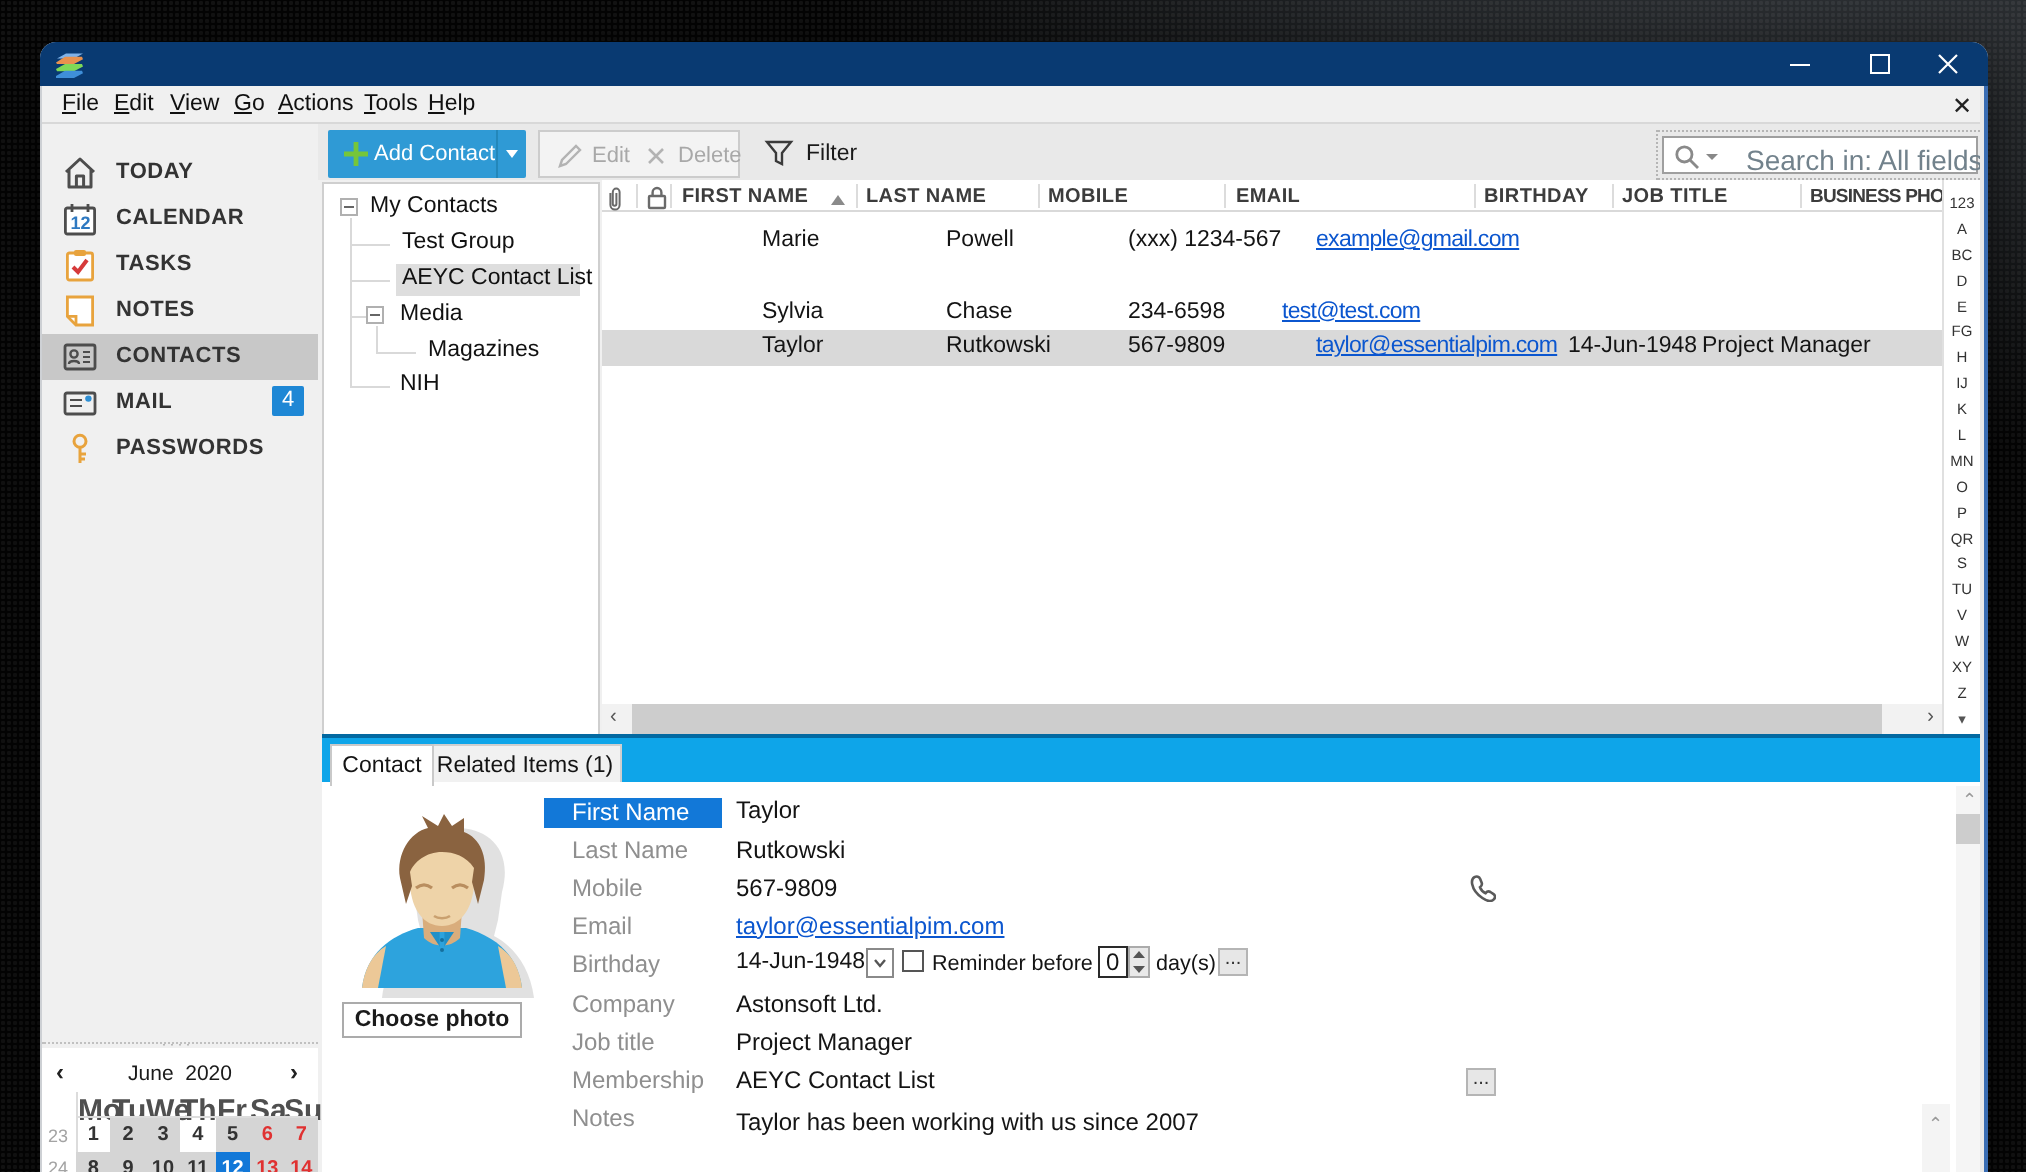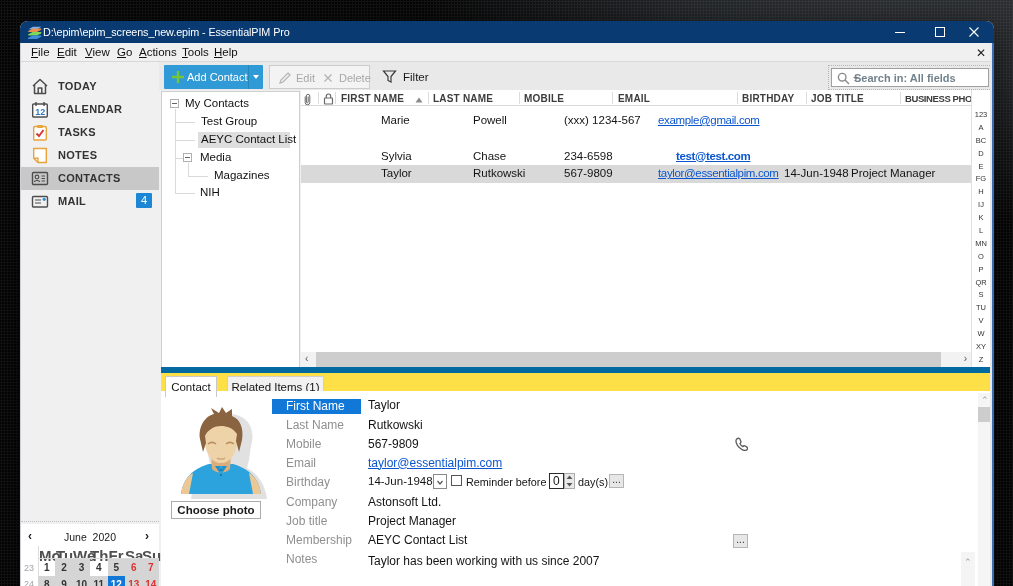--- a/index.html
+++ b/index.html
@@ -40,21 +40,21 @@
 #addbtn { position:absolute; left:144px; top:44px; width:99px; height:24px; background:#2f9ad5; border-radius:1px; }
 
 #addbtn .t { position:absolute; left:23px; top:6px; color:#fff; font-size:11px; }
 #addbtn .dd { position:absolute; right:0; top:0; width:15px; height:24px; border-left:1px solid #2387ba; }
 #addbtn .dd:after { content:""; position:absolute; left:4px; top:10px; border:3.5px solid transparent; border-top:4px solid #fff; }
 #editgrp { position:absolute; left:249px; top:44px; width:101px; height:24px; background:#f3f3f3; border:1px solid #cccccc; }
 #editgrp .lbl { color:#a8a8a8; font-size:11px; position:absolute; top:6px; }
 #filter { position:absolute; left:362px; top:44px; }
 #filter .lbl { color:#1a1a1a; font-size:11.5px; position:absolute; left:21px; top:6px; }
 #search { position:absolute; left:811px; top:47px; width:158px; height:19px; background:#fff; border:1px solid #9f9f9f; outline:1px dotted #b5b5b5; outline-offset:2px; }
-#search .st { position:absolute; left:22px; top:3px; font-size:11px; color:#72828c; white-space:nowrap;font-weight:bold; }
+#search .st { position:absolute; left:41px; top:3px; font-size:14px; color:#72828c; white-space:nowrap; }
 #search .caret:after { content:""; position:absolute; left:21px; top:8px; border:3px solid transparent; border-top:3.5px solid #888; }
 
 #sidebar { position:absolute; left:0; top:41px; width:139px; height:457px; background:#f0f0f0; }
 .nav { position:absolute; left:1px; width:138px; height:23px; }
 .nav.sel { background:#c8c8c8; }
 .nav .ic { position:absolute; left:10px; top:3px; }
 .nav .lb { position:absolute; left:37px; top:5px; font-size:11px; font-weight:bold; color:#333; letter-spacing:.3px; }
 #mailbadge { position:absolute; left:115px; top:3px; width:16px; height:15px; background:#1e87d5; color:#fff; font-size:11px; text-align:center; line-height:15px; border-radius:1px; }
 
 #tree { position:absolute; left:141px; top:70px; width:139px; height:277px; background:#fff; border:1px solid #cfcfcf; }
@@ -64,30 +64,30 @@
 .tline { position:absolute; background:#d9d9d9; }
 
 #table { position:absolute; left:281px; top:69px; width:670px; height:262px; background:#fff; }
 #thead { position:absolute; left:0; top:0; width:670px; height:16px; border-bottom:1px solid #d9d9d9; background:#fff; }
 #thead .h { position:absolute; top:3px; font-size:10px; font-weight:bold; color:#3c3c3c; letter-spacing:.2px; white-space:nowrap; }
 #thead .vs { position:absolute; top:2px; width:1px; height:12px; background:#dcdcdc; }
 .trow { position:absolute; left:0; width:670px; height:17.8px; font-size:11.5px; color:#141414; }
 .trow div { position:absolute; top:2px; white-space:nowrap;padding-left:40px; }
 .trow a { color:#0b56cf; text-decoration:underline; letter-spacing:-0.35px;text-align:right; }
 #alpha { position:absolute; left:951px; top:69px; width:19px; height:277px; background:#fff; border-left:1px solid #e0e0e0; font-size:7.5px; color:#333; text-align:center; }
-#alpha { padding-top:19px; } #alpha div { height:12.9px; line-height:12.9px; }
+#alpha { padding-top:6px; } #alpha div { height:12.9px; line-height:12.9px; }
 
 #hscroll { position:absolute; left:281px; top:331px; width:670px; height:15px; background:#f2f2f2; }
 #hscroll .thumb { position:absolute; left:15px; top:0; width:625px; height:15px; background:#cdcdcd; }
 #hscroll .ar { position:absolute; top:1px; font-size:10px; color:#555; }
 
-#tabstrip { position:absolute; left:141px; top:346px; width:833px; height:24px; background:#fde047; border-top:6px solid #0369a1; }
+#tabstrip { position:absolute; left:141px; top:346px; width:833px; height:24px; background:#0ea5e9; border-top:2px solid #0369a1; }
 .tab { position:absolute; top:3px; height:21px; font-size:11.5px; color:#141414; text-align:center; }
 #tab1 { left:4px; width:52px; background:#fff; border:1px solid #c9c9c9; border-bottom:none; line-height:20px; z-index:2; }
-#tab2 { left:53px; width:97px; background:#f1f1f1; border:1px solid #cfcfcf; border-bottom:none; line-height:20px;margin-left:13px; }
+#tab2 { left:53px; width:97px; background:#f1f1f1; border:1px solid #cfcfcf; border-bottom:none; line-height:20px; }
 #detail { position:absolute; left:141px; top:370px; width:833px; height:195px; background:#fff; }
 .dlabel { position:absolute; left:125px; font-size:12px; color:#8f8f8f; }
 .dval { position:absolute; left:207px; font-size:12px; color:#141414; white-space:nowrap; }
 .dval a { color:#0b56cf; }
 #bluerow { position:absolute; left:111px; top:8px; width:89px; height:15px; background:#1278d8; color:#fff; font-size:12px; line-height:15px; padding-left:14px; }
 #vscroll { position:absolute; left:817px; top:2px; width:13px; height:193px; background:#f5f5f5; }
 
 #split { position:absolute; left:1px; top:498px; width:138px; height:5px; }
 #minical { position:absolute; left:1px; top:503px; width:138px; height:62px; background:#fff; }
 #minical .hdr { position:absolute; top:7px; width:100%; text-align:center; font-size:10.5px; color:#1a1a1a; }
@@ -104,21 +104,20 @@
 <div id="bg"></div>
 <div id="win">
 
   <div id="titlebar">
     <svg id="logo" width="16" height="15" viewBox="0 0 16 15">
       <path d="M1.5 4.2 L6 1.8 H14.5 L10 4.2 Z" fill="#7fb2e8"></path>
       <path d="M1 6.2 L5.5 3.4 H14 L14.5 4.6 L10 7 L1.5 7 Z" fill="#e8914e"></path>
       <path d="M1 9.5 L5.5 7 H14 L14.5 8.2 L10 10.6 L1.5 10.6 Z" fill="#7ed957"></path>
       <path d="M1 13 L5.5 10.4 H14 L14.5 11.6 L10 14 L1 14 Z" fill="#3f8fd9"></path>
     </svg>
-    <span class="ttext">D:\epim\epim_screens_new.epim - EssentialPIM Pro</span>
     <span class="wbtn" style="left:860px;"><svg width="40" height="22">
           <rect x="15" y="11" width="10" height="1" fill="#fff"></rect>
         </svg></span>
     <span class="wbtn" style="left:900px;"><svg width="40" height="22">
           <rect x="15.5" y="6.5" width="9" height="9" fill="none" stroke="#fff" stroke-width="1"></rect>
         </svg></span>
     <span class="wbtn" style="left:934px;"><svg width="40" height="22">
           <path d="M15.5 6.5 L24.5 15.5 M24.5 6.5 L15.5 15.5" stroke="#fff" stroke-width="1.1"></path>
         </svg></span>
   </div>
@@ -208,20 +207,27 @@
       <span class="lb">CONTACTS</span>
     </div>
     <div class="nav" style="top:128px;">
       <svg class="ic" width="18" height="17" viewBox="0 0 18 17">
           <rect x="1.5" y="3.5" width="15" height="10.5" rx="1" stroke="#4d4d4d" stroke-width="1.4" fill="none"></rect>
           <path d="M4 7 H10 M4 10 H10" stroke="#4d4d4d" stroke-width="1.1"></path>
           <circle cx="13.2" cy="6.3" r="1.6" fill="#2e8fd4"></circle>
         </svg>
       <span class="lb">MAIL</span>
       <span id="mailbadge">4</span>
+    </div>
+    <div class="nav" style="top:151px;">
+      <svg class="ic" width="18" height="17" viewBox="0 0 18 17">
+          <circle cx="9" cy="4.6" r="3" stroke="#e8a33d" stroke-width="1.5" fill="none"></circle>
+          <path d="M9 7.6 V15.5 M9 11 H12 M9 13.5 H11.5" stroke="#e8a33d" stroke-width="1.5" fill="none"></path>
+        </svg>
+      <span class="lb">PASSWORDS</span>
     </div>
   </div>
 
   <div id="tree">
     <div class="tline" style="left:13px; top:17px; width:1px; height:85px;"></div>
     <div class="tline" style="left:13px; top:30px; width:20px; height:1px;"></div>
     <div class="tline" style="left:13px; top:48px; width:20px; height:1px;"></div>
     <div class="tline" style="left:13px; top:66px; width:8px; height:1px;"></div>
     <div class="tline" style="left:13px; top:101px; width:20px; height:1px;"></div>
     <div class="tline" style="left:26px; top:71px; width:1px; height:13px;"></div>
@@ -268,21 +274,21 @@
     <div class="trow" style="top:22px;">
       <div style="left:40px;">Marie</div>
       <div style="left:132px;">Powell</div>
       <div style="left:223px;">(xxx) 1234-567</div>
       <div style="left:317px;"><a>example@gmail.com</a></div>
     </div>
     <div class="trow" style="top:57.6px;">
       <div style="left:40px;">Sylvia</div>
       <div style="left:132px;">Chase</div>
       <div style="left:223px;">234-6598</div>
-      <div style="left:335px;font-weight:bold;"><a>test@test.com</a></div>
+      <div style="left:300px;"><a>test@test.com</a></div>
     </div>
     <div class="trow" style="top:75.4px; background:#d9d9d9;">
       <div style="left:40px;">Taylor</div>
       <div style="left:132px;">Rutkowski</div>
       <div style="left:223px;">567-9809</div>
       <div style="left:317px;"><a>taylor@essentialpim.com</a></div>
       <div style="left:443px;">14-Jun-1948</div>
       <div style="left:510px;">Project Manager</div>
     </div>
   </div>

